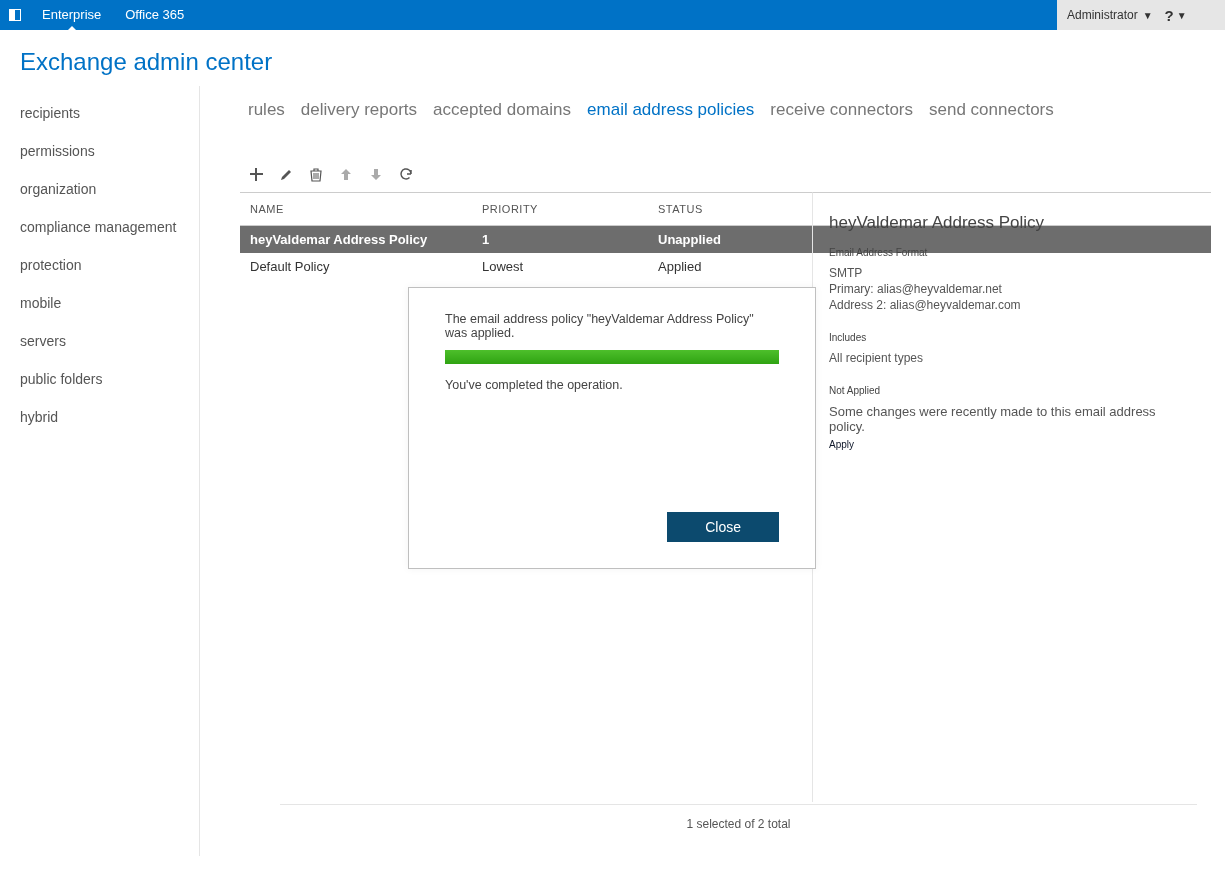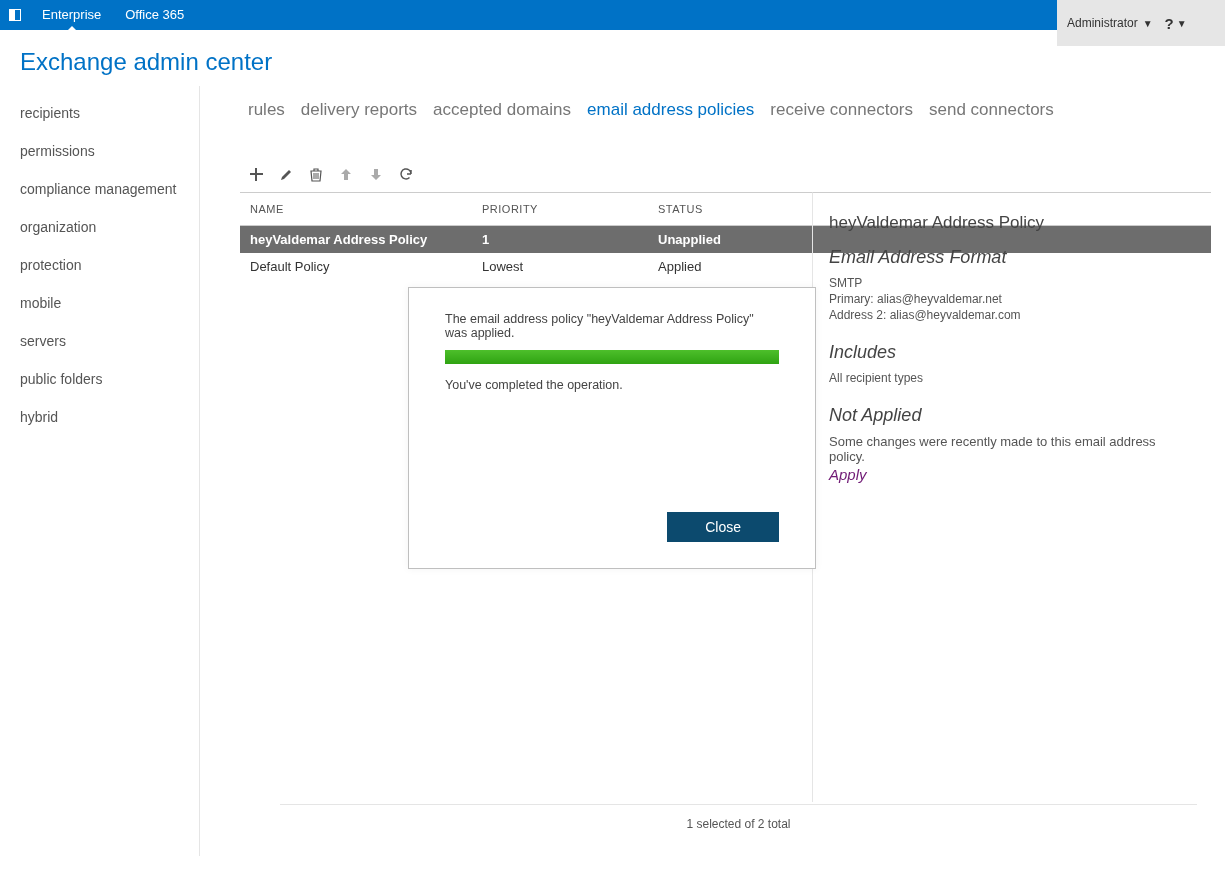--- a/index.html
+++ b/index.html
@@ -3,21 +3,21 @@
 <meta charset="utf-8">
 <style>
   * { box-sizing: border-box; margin: 0; padding: 0; }
   html, body { width: 1225px; height: 870px; font-family: "Segoe UI", Arial, sans-serif; font-size: 13px; color: #333; background: #fff; }
   
   .topbar { height: 30px; background: #0072c6; color: #fff; display: flex; align-items: center; position: relative; }
   .topbar .logo { width: 30px; height: 30px; display: flex; align-items: center; justify-content: center; background: #0072c6; }
   .topbar .tabs { display: flex; height: 100%; }
   .topbar .tabs .tab { padding: 0 12px; line-height: 30px; font-size: 13px; cursor: pointer; position: relative; }
   .topbar .tabs .tab.active::after { content: ""; position: absolute; bottom: -1px; left: 50%; margin-left: -5px; width: 0; height: 0; border-left: 5px solid transparent; border-right: 5px solid transparent; border-bottom: 5px solid #fff; }
-  .topbar .right { position: absolute; right: 0; top: 0; height: 46px; background: #e6e6e6; color: #333; display: flex; align-items: center; padding: 0 10px; gap: 12px; width: 168px; }
+  .topbar .right { position: absolute; right: 0; top: 0; height: 30px; background: #e6e6e6; color: #333; display: flex; align-items: center; padding: 0 10px; gap: 12px; width: 168px; }
   .topbar .right .admin { display: flex; align-items: center; gap: 5px; cursor: pointer; font-size: 12px; }
   .topbar .right .help { display: flex; align-items: center; gap: 3px; font-weight: bold; cursor: pointer; font-size: 15px; }
   .caret { font-size: 10px; }
 
   
   .pagetitle { padding: 18px 20px 10px 20px; font-size: 24px; font-weight: 300; color: #0072c6; }
 
   
   .layout { display: flex; }
   .sidebar { width: 200px; padding-top: 8px; border-right: 1px solid #e5e5e5; min-height: 770px; }
@@ -41,24 +41,24 @@
   .col-name { flex: 0 0 232px; }
   .col-priority { flex: 0 0 176px; }
   .col-status { flex: 0 0 170px; }
   .tbody .trow { display: flex; font-size: 13px; cursor: pointer; }
   .tbody .trow .td { padding: 6px 10px; }
   .tbody .trow.selected { background: #6d6d6d; color: #fff; font-weight: 600; }
 
   
   .details { position: absolute; right: 14px; top: 0; width: 385px; border-left: 1px solid #e5e5e5; border-top: 1px solid #ccc; padding: 20px 10px 0 16px; min-height: 610px; }
   .details h3 { font-size: 17px; font-weight: 400; color: #444; margin-bottom: 14px; }
-  .details .sub { font-size: 18px; color: #444; margin-bottom: 8px; font-style: italic; }
+  .details .sub { font-size: 10px; color: #444; margin-bottom: 8px; }
   .details .line { font-size: 12px; color: #555; margin-bottom: 2px; }
   .details .block { margin-bottom: 20px; }
-  .details a { color: #701a75; text-decoration: none; font-size: 15px; cursor: pointer; font-style: italic; }
+  .details a { color: #0f172a; text-decoration: none; font-size: 10px; cursor: pointer; }
 
   
   .statusfoot { position: absolute; left: 40px; right: 14px; top: 612px; border-top: 1px solid #e5e5e5; padding-top: 12px; text-align: center; font-size: 12px; color: #555; }
 
   
   .dialog { position: absolute; left: 408px; top: 287px; width: 408px; background: #fff; border: 1px solid #bfbfbf; box-shadow: 0 0 8px rgba(0,0,0,.05); padding: 24px 36px 26px 36px; z-index: 10; }
   .dialog .msg { font-size: 12.5px; color: #444; margin-bottom: 10px; }
   .dialog .bar { height: 14px; background: linear-gradient(#4dbf2b, #2fa312); width: 100%; margin-bottom: 14px; }
   .dialog .done { font-size: 12.5px; color: #444; margin-bottom: 120px; }
   .dialog .btnrow { display: flex; justify-content: flex-end; }
@@ -93,22 +93,22 @@
   </div>
 </div>
 
 <div class="pagetitle">Exchange admin center</div>
 
 <div class="layout">
 
   <div class="sidebar">
     <div class="item">recipients</div>
     <div class="item">permissions</div>
+    <div class="item">organization</div>
     <div class="item">compliance management</div>
-    <div class="item">organization</div>
     <div class="item">protection</div>
     <div class="item">mobile</div>
     <div class="item">servers</div>
     <div class="item">public folders</div>
     <div class="item">hybrid</div>
   </div>
 
   <div class="main">
     <div class="ctabs">
       <div class="ctab">rules</div>

